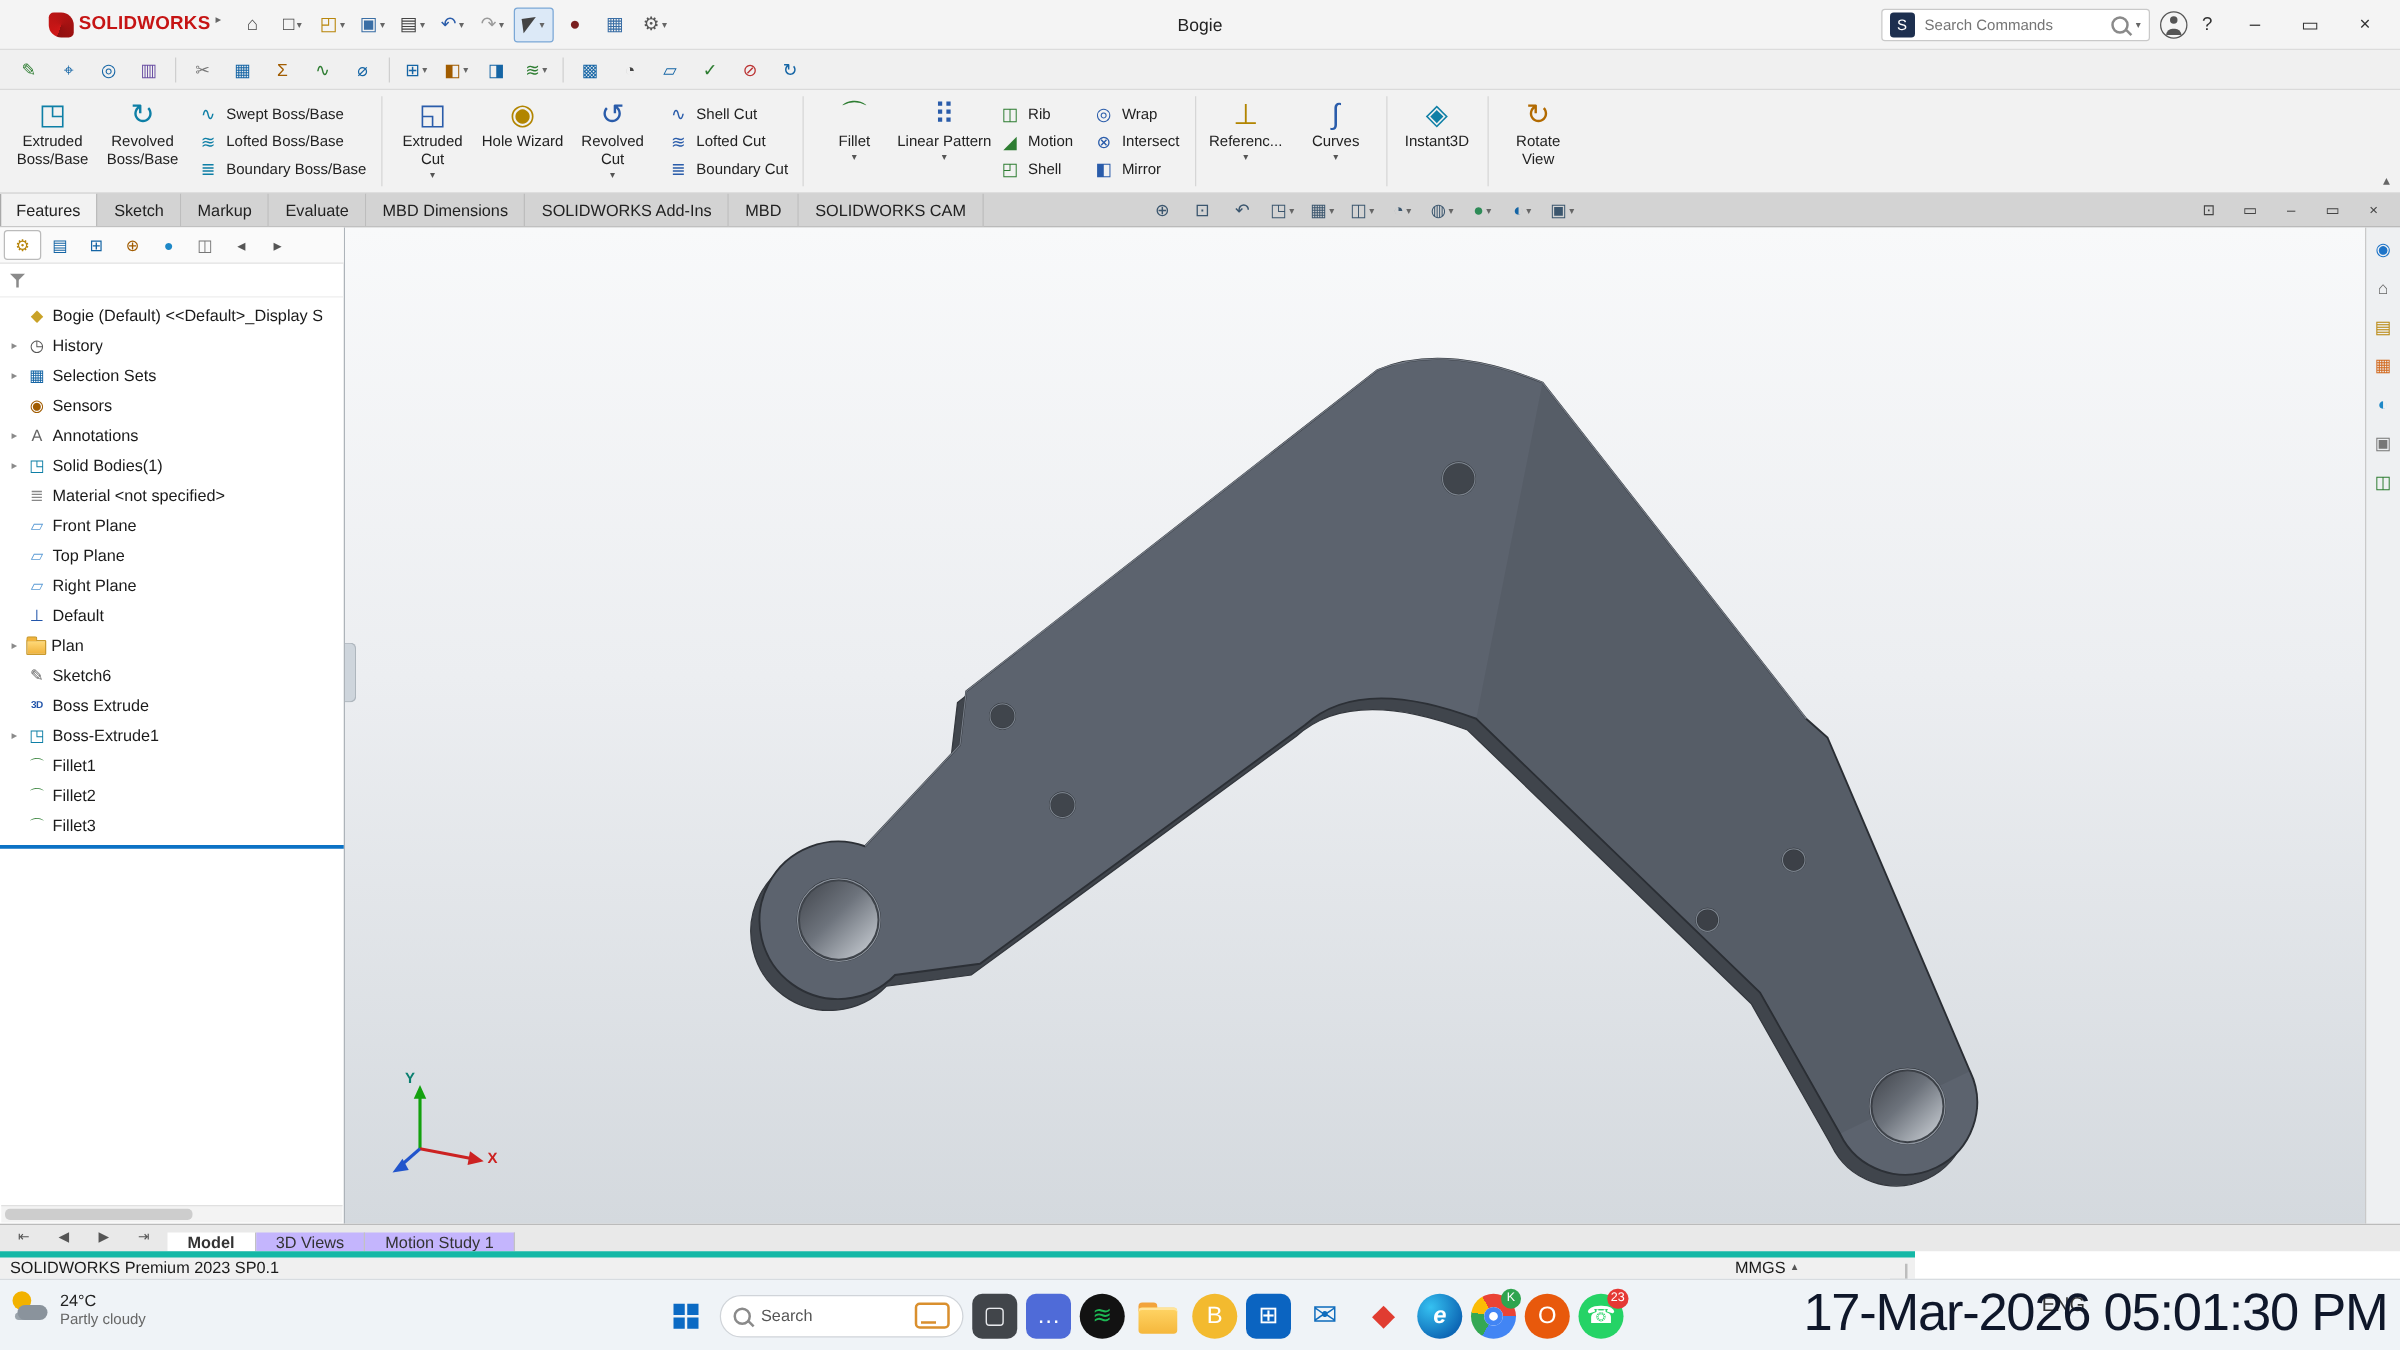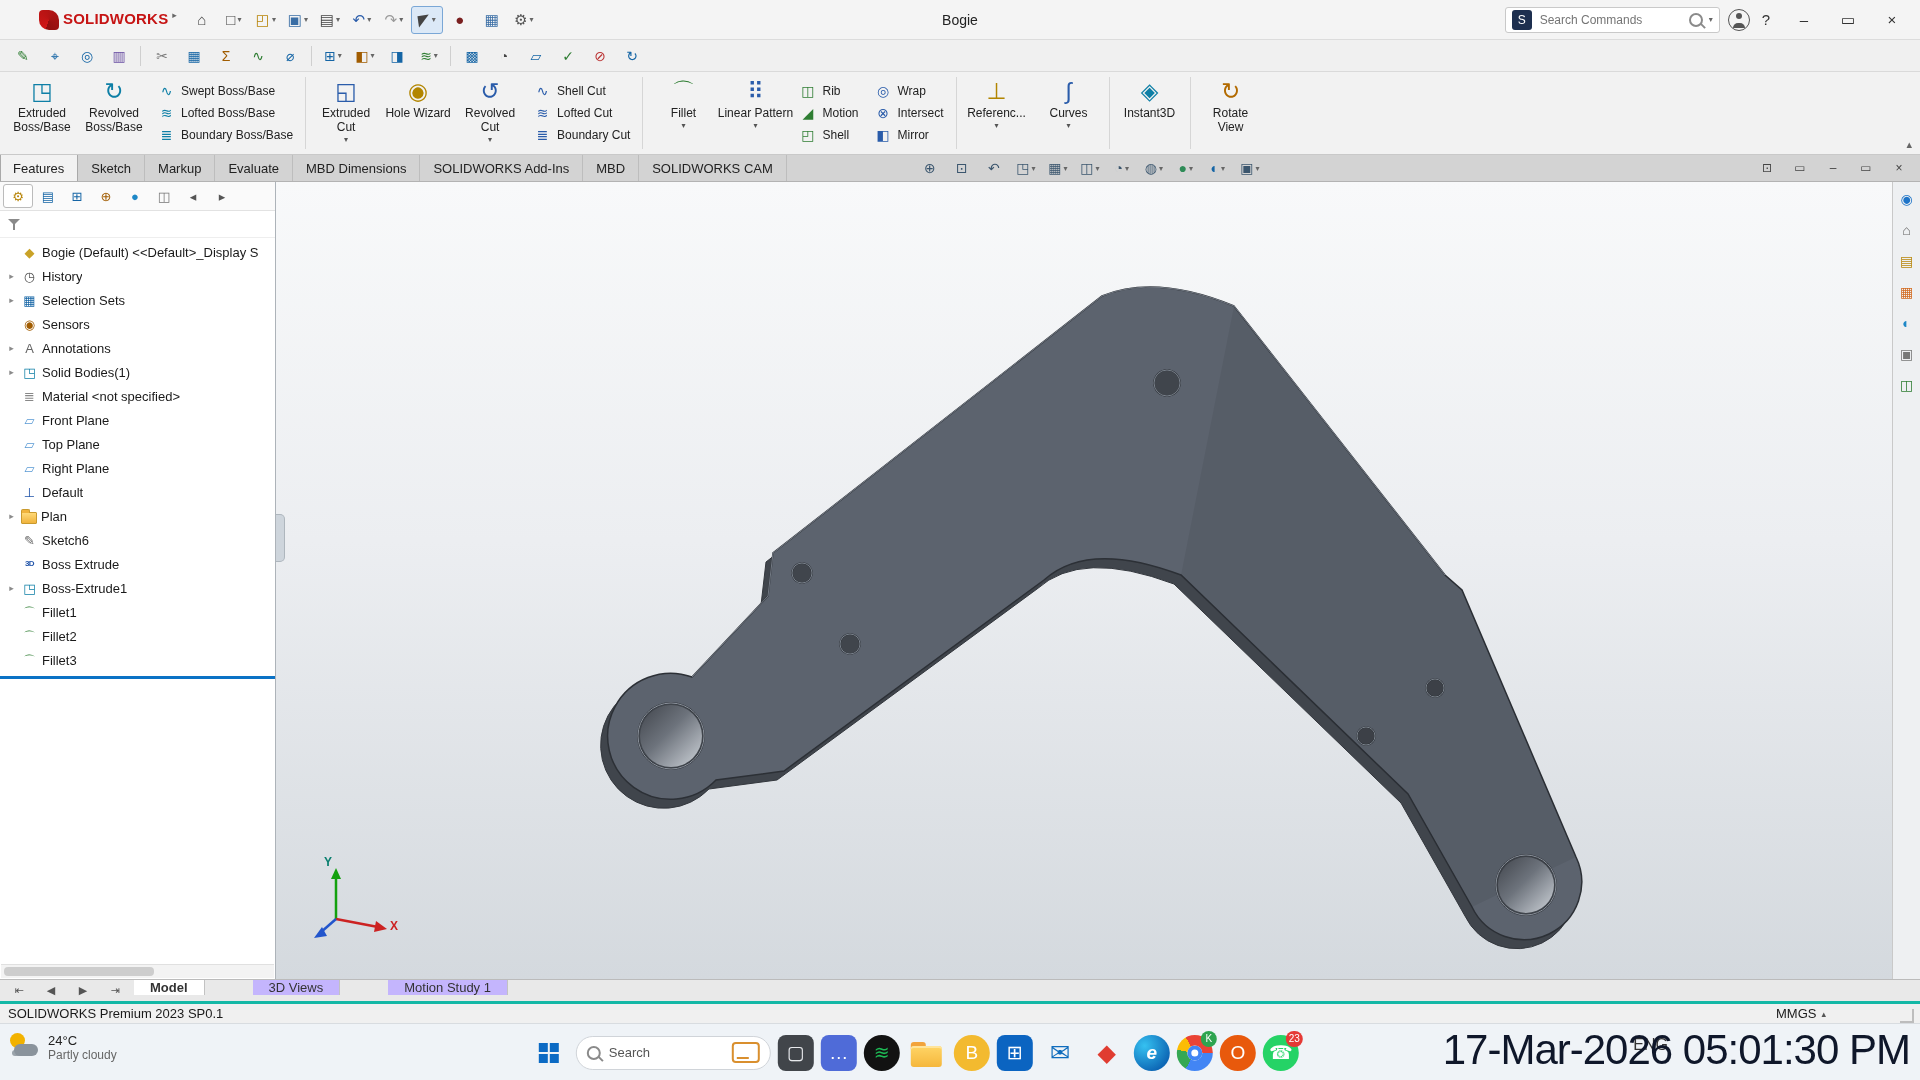--- a/index.html
+++ b/index.html
@@ -90,26 +90,26 @@
   #splitter{position:absolute;left:276px;top:332px;width:8px;height:46px;background:#ced5dc;border:1px solid #aeb6bd;border-left:none;border-radius:0 5px 5px 0;z-index:5;}
 
   
   #taskpane{position:absolute;left:1892px;top:0;width:28px;height:797px;background:#eef0f2;border-left:1px solid #c9c9c9;display:flex;flex-direction:column;align-items:center;padding-top:6px;gap:9px;box-sizing:border-box;}
   #taskpane .icon-btn{height:22px;min-width:22px;font-size:14px;padding:0;}
 
   
   #doctabs-bar{position:absolute;left:0;top:979px;width:1920px;height:22px;background:#e9e9e9;border-top:1px solid #bbb;display:flex;align-items:stretch;box-sizing:border-box;}
   #doctab-arrows{display:flex;align-items:center;padding:0 4px;gap:2px;}
   #doctab-arrows .icon-btn{height:18px;font-size:11px;color:#555;}
-  #doctabs{display:flex;align-items:flex-start;gap:48px;}
+  #doctabs{display:flex;align-items:flex-end;}
   .doctab{padding:0 16px;display:flex;align-items:center;font-size:13px;color:#333;background:#c4b5fd;border-right:1px solid #c2c2c2;}
   .doctab.active{background:#fff;font-weight:bold;}
 
   
-  #statusbar{position:absolute;left:0;top:1001px;width:1920px;height:22px;background:#f0f0f0;border-top:3px solid #14b8a6;display:flex;align-items:center;padding:0 8px;box-sizing:border-box;font-size:13px;}
+  #statusbar{position:absolute;left:0;top:1001px;width:1532px;height:22px;background:#f0f0f0;border-top:5px solid #14b8a6;display:flex;align-items:flex-start;padding:0 8px;box-sizing:border-box;font-size:13px;}
   #sb-units{margin-left:auto;display:flex;align-items:center;gap:5px;margin-right:86px;}
   #sb-units .caret{font-size:9px;color:#555;}
   #sb-grip{position:absolute;right:6px;top:5px;width:12px;height:12px;border-right:2px solid #bdbdbd;border-bottom:2px solid #bdbdbd;}
 
   
   #taskbar{position:absolute;left:0;top:1023px;width:1920px;height:57px;background:#eff3f7;border-top:1px solid #d8dce0;}
   #weather{position:absolute;left:8px;top:8px;display:flex;align-items:center;gap:8px;}
   .weather-icon{position:relative;width:32px;height:30px;}
   .weather-icon::before{content:"";position:absolute;left:2px;top:1px;width:15px;height:15px;border-radius:50%;background:#f2b200;}
   .weather-icon::after{content:"";position:absolute;left:6px;top:12px;width:24px;height:12px;border-radius:8px;background:#8a939c;box-shadow:-5px 3px 0 -3px #9aa3ab;}

